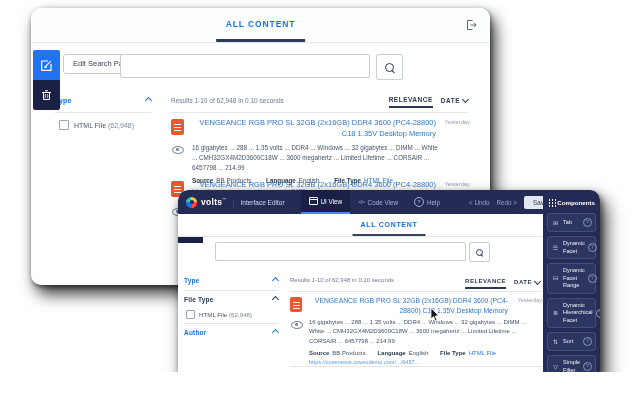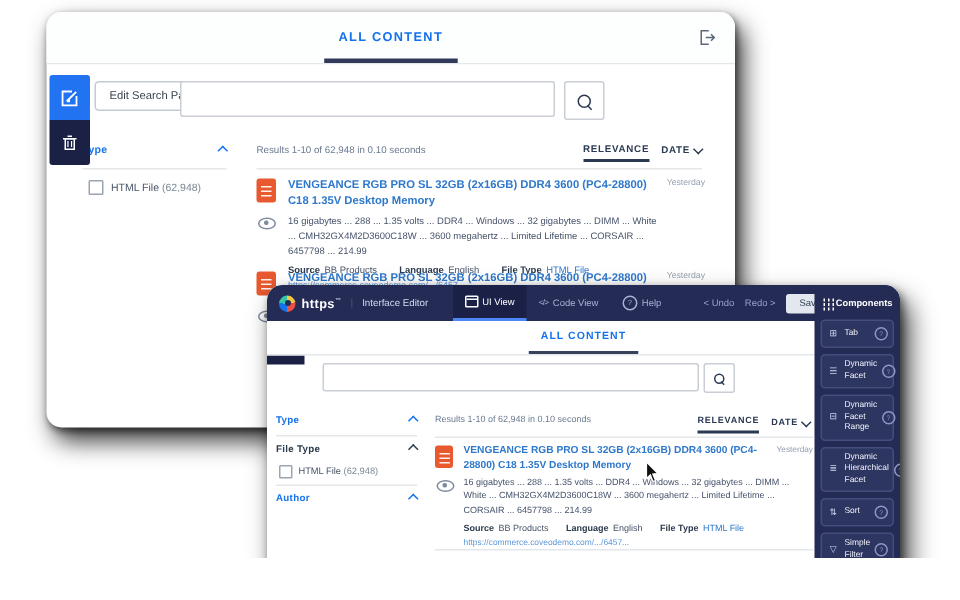--- a/index.html
+++ b/index.html
@@ -46,21 +46,21 @@
   .summary{color:#6b7a90;}
   .sortbar{display:flex;align-items:center;gap:8px;font-size:6.5px;font-weight:bold;letter-spacing:.5px;color:#2b3a52;}
   .sort-rel{border-bottom:2px solid #2b3a52;padding-bottom:3px;}
   .sort-date{display:flex;align-items:center;gap:3px;padding-bottom:3px;}
   .ws-summary{position:absolute;left:140px;top:89px;font-size:6.5px;}
   .ws-sort{position:absolute;right:22px;top:88px;}
   .result{position:absolute;}
   .res-icon{position:absolute;left:0;top:1px;}
   .res-eye{position:absolute;left:1px;top:22px;}
   .res-body{margin-left:21px;position:relative;}
-  .res-title{font-weight:bold;color:#2e78cc;line-height:1.4;}
+  .res-title{font-weight:normal;color:#2e78cc;line-height:1.4;text-align:right;}
   .res-date{position:absolute;right:0;top:1px;color:#95a0b0;}
   .res-excerpt{color:#46536a;line-height:1.55;}
   .res-fields{color:#46536a;}
   .res-fields .flabel{font-weight:bold;color:#2b3a4d;margin-right:3px;}
   .res-fields .fval{margin-right:13px;}
   .res-fields .fval.link{color:#2e78cc;margin-right:0;}
   .res-url{color:#5b96d9;}
   .ws-result1{left:140px;top:110px;right:20px;}
   .ws-result1 .res-title{font-size:7.5px;padding-right:34px;}
   .ws-result1 .res-date{font-size:5.8px;}
@@ -222,21 +222,21 @@
       <div class="res-body">
         <div class="res-title">VENGEANCE RGB PRO SL 32GB (2x16GB) DDR4 3600 (PC4-28800) C18 1.35V Desktop Memory</div>
         <div class="res-date">Yesterday</div>
       </div>
     </div>
   </div>
 
   <div class="win-editor">
     <div class="ed-header">
       <div class="logo"></div>
-      <span class="brand"><span>https</span><span class="brand-tm">™</span></span>
+      <span class="brand"><span>volts</span><span class="brand-tm">™</span></span>
       <span class="hd-sep">|</span>
       <span class="app-title">Interface Editor</span>
 
       <div class="ed-nav">
         <div class="nav-tab active">
           <span class="uiview-glyph"></span>
           <span>UI View</span>
         </div>
         <div class="nav-tab">
           <span class="code-glyph">&lt;/&gt;</span>

